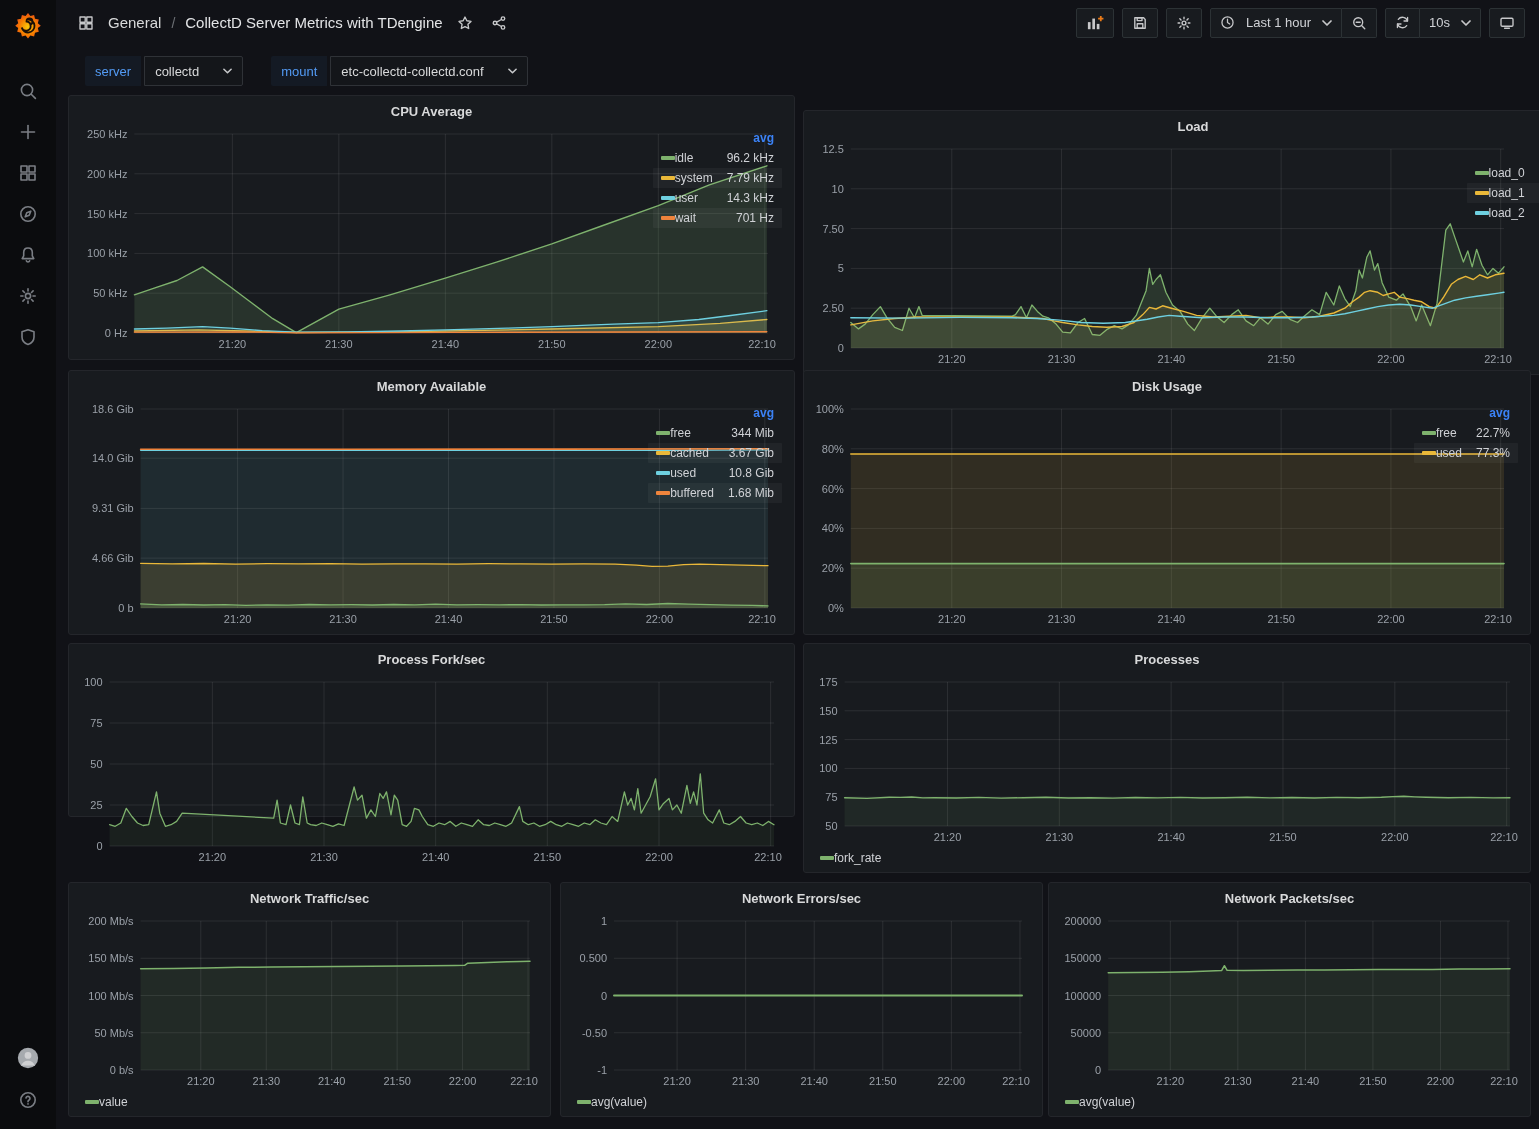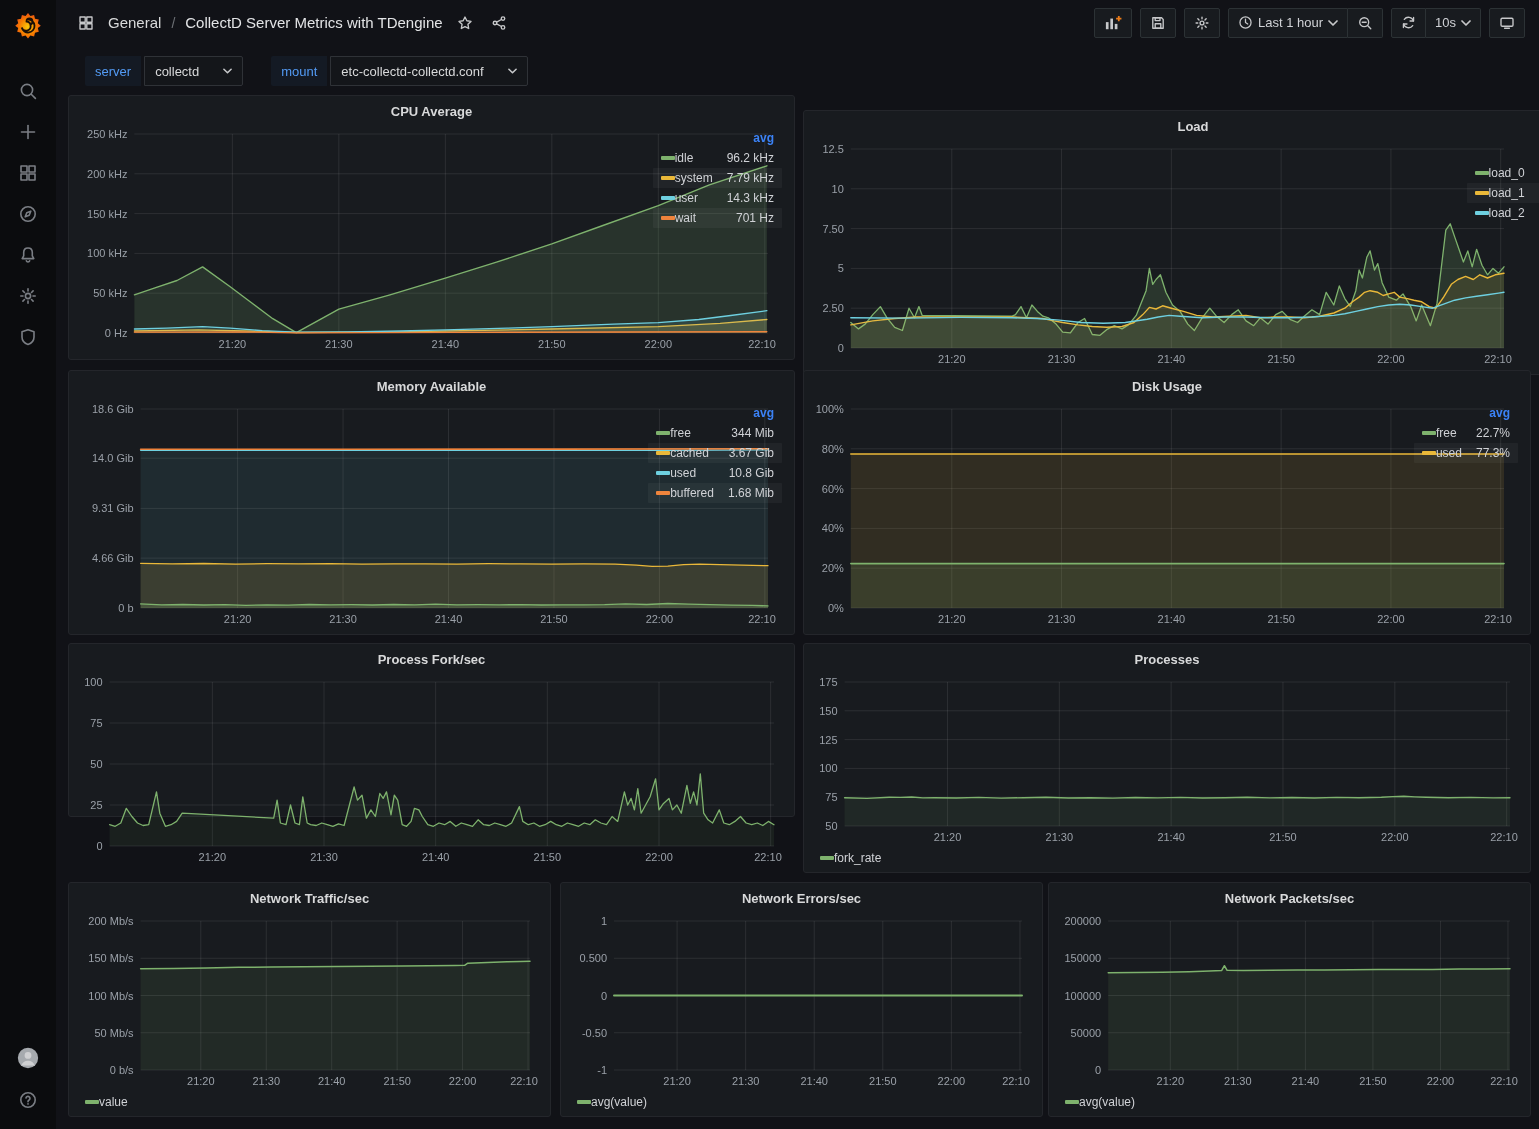--- a/index.html
+++ b/index.html
@@ -21,21 +21,21 @@
   
   .navbar { position:absolute; left:56px; top:0; width:1483px; height:45px; display:flex;
     align-items:center; justify-content:space-between; padding:0 14px 0 18px; }
   .nav-left { display:flex; align-items:center; gap:10px; }
   .crumb { font-size:15px; color:#d8d9da; cursor:pointer; }
   .crumb-sep { color:#6e7176; font-size:14px; }
   .dash-title { font-size:15px; color:#e3e4e6; cursor:pointer; }
   .nav-iconbtn { background:none; border:none; cursor:pointer; padding:4px; display:flex; align-items:center; }
   .nav-right { display:flex; align-items:center; gap:8px; }
   .tbtn { height:30px; background:#181b1f; border:1px solid #2c3235; border-radius:2px;
-    color:#d0d2d6; display:flex; align-items:center; gap:5px; padding:0 9px; font-size:13px; cursor:pointer; }
+    color:#d0d2d6; display:flex; align-items:center; gap:11px; padding:0 9px; font-size:13px; cursor:pointer; }
   .tgroup { display:flex; }
   .tgroup .tbtn:first-child { border-top-right-radius:0; border-bottom-right-radius:0; }
   .tgroup .tbtn:last-child { border-left:none; border-top-left-radius:0; border-bottom-left-radius:0; }
 
   
   .submenu { position:absolute; left:85px; top:56px; display:flex; gap:28px; }
   .var { display:flex; }
   .var-label { height:30px; display:flex; align-items:center; padding:0 10px; background:#141a24;
     color:#539bf5; font-size:13px; border-radius:2px 0 0 2px; }
   .var-value { height:30px; display:flex; align-items:center; gap:24px; padding:0 10px; background:#14161a;

